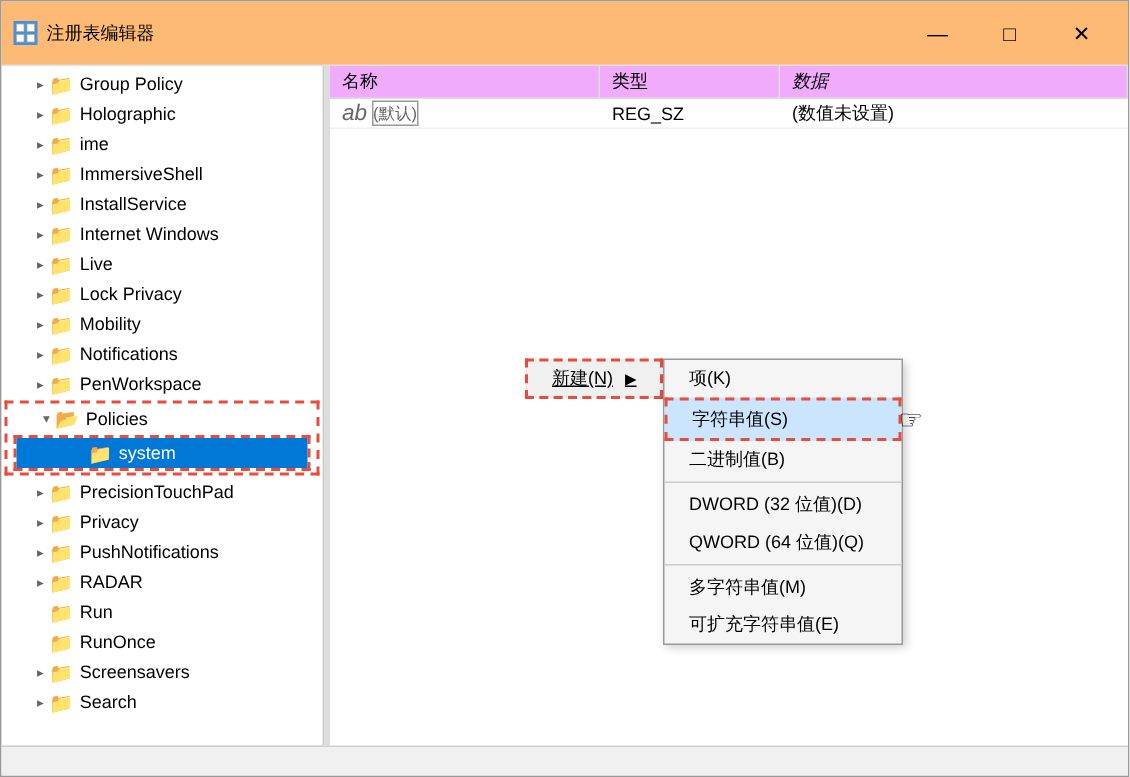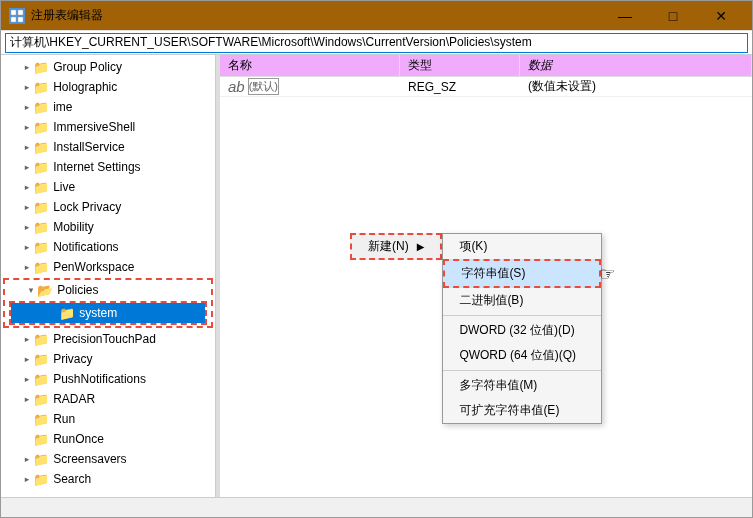--- a/index.html
+++ b/index.html
@@ -13,22 +13,22 @@
     }
     .window {
       width: 753px;
       height: 518px;
       background: #fff;
       border: 1px solid #999;
       display: flex;
       flex-direction: column;
     }
     .title-bar {
-      background: #a16207;
-      height: 30px;
+      background: #fdba74;
+      height: 43px;
       display: flex;
       align-items: center;
       justify-content: space-between;
       padding: 0 8px;
       border-bottom: 1px solid #e0e0e0;
     }
     .title-bar-left {
       display: flex;
       align-items: center;
       gap: 6px;
@@ -192,23 +192,24 @@
       font-style: italic;
     }
     .splitter {
       width: 4px;
       background: #ddd;
       cursor: col-resize;
     }
     
     .new-menu-container {
       position: absolute;
-      top: 178px;
+      top: 195px;
       left: 130px;
       z-index: 100;
+      text-decoration: underline;
     }
     .new-btn {
       background: #f0f0f0;
       border: 2px dashed #e74c3c;
       padding: 3px 16px;
       font-size: 12px;
       display: flex;
       align-items: center;
       gap: 8px;
       cursor: pointer;
@@ -283,23 +284,20 @@
       <span class="title-text">注册表编辑器</span>
     </div>
     <div class="title-bar-controls">
       <button class="title-btn">—</button>
       <button class="title-btn">□</button>
       <button class="title-btn close">✕</button>
     </div>
   </div>
 
 
-  <div class="address-bar">
-    <div class="address-label">计算机\HKEY_CURRENT_USER\SOFTWARE\Microsoft\Windows\CurrentVersion\Policies\system</div>
-  </div>
 
   <div class="main-content">
 
     <div class="tree-panel">
 
       <div class="tree-item" style="padding-left: 20px;">
         <span class="tree-arrow collapsed"></span>
         <span class="folder-icon">📁</span>
         <span class="tree-item-label">Group Policy</span>
       </div>
@@ -324,21 +322,21 @@
 
       <div class="tree-item" style="padding-left: 20px;">
         <span class="tree-arrow collapsed"></span>
         <span class="folder-icon">📁</span>
         <span class="tree-item-label">InstallService</span>
       </div>
 
       <div class="tree-item" style="padding-left: 20px;">
         <span class="tree-arrow collapsed"></span>
         <span class="folder-icon">📁</span>
-        <span class="tree-item-label">Internet Settings</span>
+        <span class="tree-item-label">Internet Windows</span>
       </div>
 
       <div class="tree-item" style="padding-left: 20px;">
         <span class="tree-arrow collapsed"></span>
         <span class="folder-icon">📁</span>
         <span class="tree-item-label">Live</span>
       </div>
 
       <div class="tree-item" style="padding-left: 20px;">
         <span class="tree-arrow collapsed"></span>

